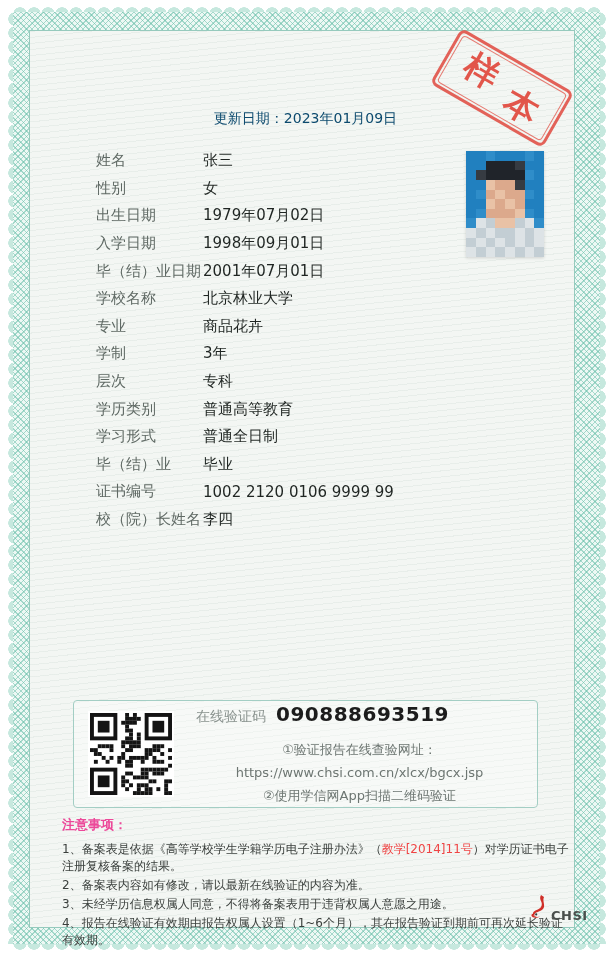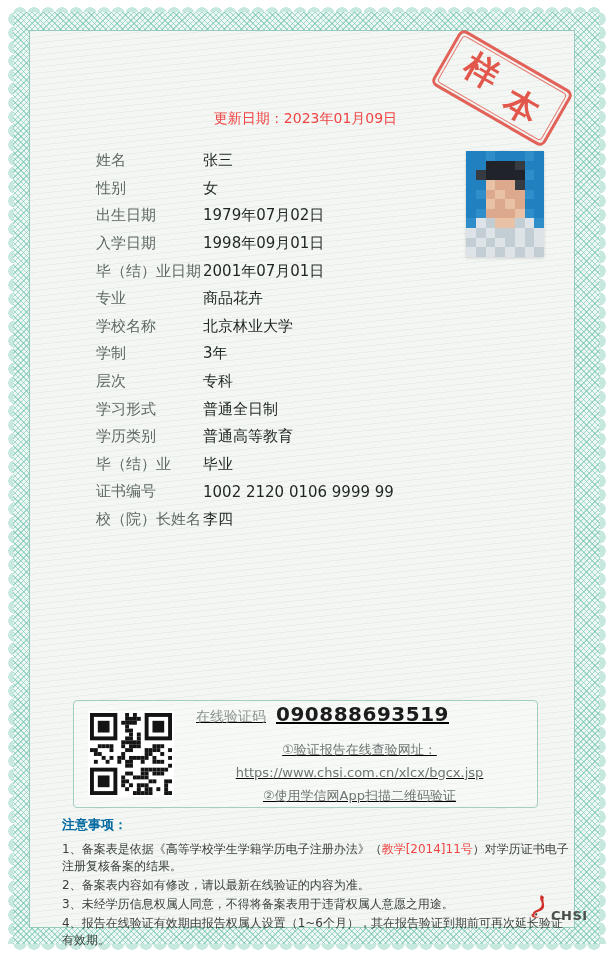--- a/index.html
+++ b/index.html
@@ -27,21 +27,21 @@
     background-size:8px 14px;background-repeat:repeat-y;}
 
   
   .sheet{position:absolute;left:29px;top:30px;right:36px;bottom:32px;
     background-color:#f3f6f3;border:1px solid #96cabd;
     background-image:repeating-linear-gradient(174deg,rgba(186,204,196,.20) 0 1px,transparent 1px 6px);}
 
   .title{position:absolute;left:0;right:0;top:58px;text-align:center;
     font-size:27px;font-weight:bold;color:#151515;letter-spacing:1px;}
   .update-date{position:absolute;left:0;right:0;top:110px;text-align:center;
-    font-size:14px;color:#ef4444;}
+    font-size:14px;color:#0c4a6e;}
 
   
   .stamp{position:absolute;left:437px;top:56px;width:130px;height:64px;
     transform:rotate(30deg);border:3px solid rgba(222,57,45,.78);border-radius:7px;
     display:flex;align-items:center;justify-content:space-around;padding:0 10px;
     z-index:6;box-sizing:border-box;}
   .stamp:after{content:"";position:absolute;inset:2px;border:1px solid rgba(222,57,45,.65);border-radius:4px;}
   .stamp span{font-size:34px;font-weight:bold;color:rgba(222,57,45,.85);line-height:1;}
   .stamp .c1{transform:translateY(-5px);}
   .stamp .c2{transform:translateY(6px);}
@@ -55,29 +55,29 @@
   .fields{position:absolute;left:68px;top:147px;width:390px;}
   .frow{height:27.6px;display:flex;align-items:center;font-size:15px;margin-left:28px;}
   .flabel{width:107px;color:#5f6964;flex:none;}
   .fvalue{color:#1f2522;font-weight:500;}
 
   
   .verify-box{position:absolute;left:73px;top:700px;width:465px;height:108px;
     border:1px solid #a3cec4;border-radius:4px;background:rgba(255,255,255,.35);
     display:flex;align-items:center;box-sizing:border-box;padding:10px 14px;gap:22px;}
   .qr{width:86px;height:86px;background:#ffffff;padding:2px;box-sizing:border-box;flex:none;}
-  .v-text{display:flex;flex-direction:column;justify-content:center;text-decoration:underline;}
+  .v-text{display:flex;flex-direction:column;justify-content:center;}
   .v-codeline{display:flex;align-items:baseline;gap:10px;margin-bottom:12px;}
   .v-code-label{font-size:14px;color:#8a938f;}
   .v-code{font-size:20px;font-weight:bold;color:#1c1c1c;letter-spacing:.5px;}
   .v-line{font-size:13px;color:#6d7672;line-height:23px;text-align:center;}
 
   
   .notes{position:absolute;left:62px;top:816px;width:508px;}
-  .notes-heading{font-size:13px;font-weight:bold;color:#0369a1;margin-bottom:7px;}
+  .notes-heading{font-size:13px;font-weight:bold;color:#ec4899;margin-bottom:7px;}
   .note-item{font-size:12px;color:#3a3f3c;line-height:17px;margin-bottom:2px;}
   .note-link{color:#ef4444;cursor:pointer;}
 
   
   .chsi{position:absolute;left:528px;top:894px;display:flex;align-items:flex-end;gap:3px;}
   .chsi-text{font-size:13px;font-weight:bold;color:#4a4f4c;letter-spacing:.5px;line-height:1;padding-bottom:2px;}
 </style>
 </head>
 <body>
 
@@ -203,42 +203,42 @@
       </div>
     <div class="frow">
         <span class="flabel">入学日期</span>
         <span class="fvalue">1998年09月01日</span>
       </div>
     <div class="frow">
         <span class="flabel">毕（结）业日期</span>
         <span class="fvalue">2001年07月01日</span>
       </div>
     <div class="frow">
+        <span class="flabel">学校名称</span>
+        <span class="fvalue">北京林业大学</span>
+      </div>
+    <div class="frow">
         <span class="flabel">专业</span>
         <span class="fvalue">商品花卉</span>
       </div>
     <div class="frow">
-        <span class="flabel">学校名称</span>
-        <span class="fvalue">北京林业大学</span>
-      </div>
-    <div class="frow">
         <span class="flabel">学制</span>
         <span class="fvalue">3年</span>
       </div>
     <div class="frow">
         <span class="flabel">层次</span>
         <span class="fvalue">专科</span>
       </div>
     <div class="frow">
+        <span class="flabel">学历类别</span>
+        <span class="fvalue">普通高等教育</span>
+      </div>
+    <div class="frow">
         <span class="flabel">学习形式</span>
         <span class="fvalue">普通全日制</span>
-      </div>
-    <div class="frow">
-        <span class="flabel">学历类别</span>
-        <span class="fvalue">普通高等教育</span>
       </div>
     <div class="frow">
         <span class="flabel">毕（结）业</span>
         <span class="fvalue">毕业</span>
       </div>
     <div class="frow">
         <span class="flabel">证书编号</span>
         <span class="fvalue">1002 2120 0106 9999 99</span>
       </div>
     <div class="frow">

